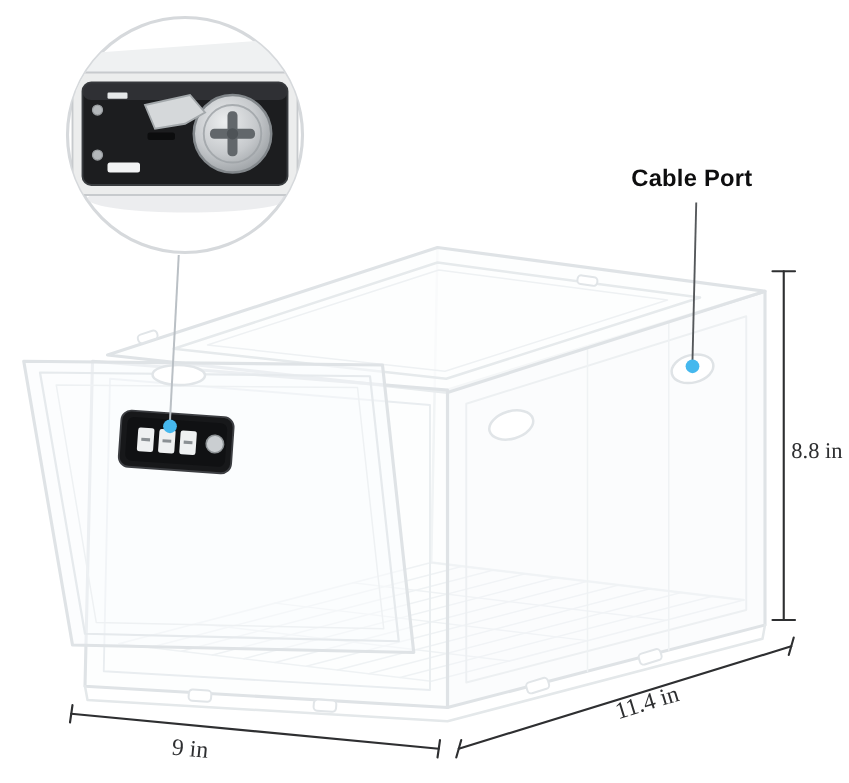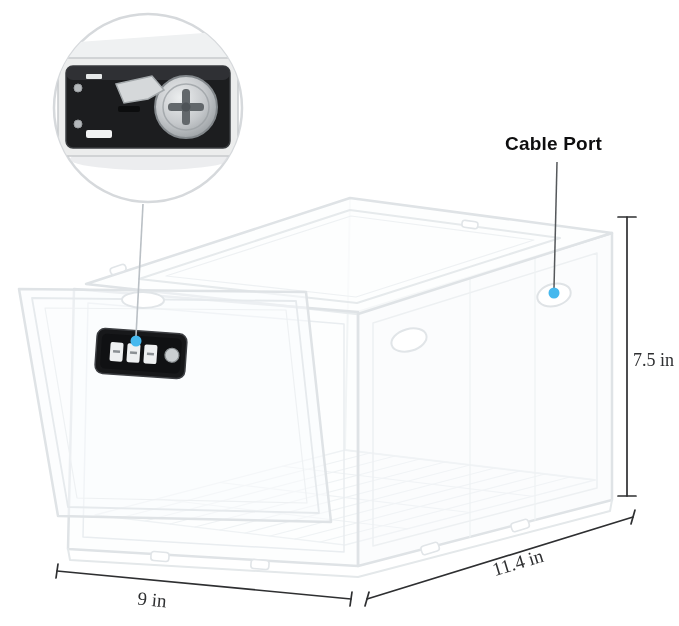--- a/index.html
+++ b/index.html
@@ -157,18 +157,18 @@
         <circle cx="78" cy="88" r="4" fill="#b4b8bb" stroke="#999da0" stroke-width="1"></circle>
         <circle cx="78" cy="124" r="4" fill="#b4b8bb" stroke="#999da0" stroke-width="1"></circle>
         <rect x="86" y="130" width="26" height="8" rx="2" fill="#f2f3f4"></rect>
         <rect x="86" y="74" width="16" height="5" rx="1" fill="#e6e8e9"></rect>
       </g>
     </g>
   </svg>
 
   <div class="label label-cable-port">Cable Port</div>
 
-  <div class="label dim label-height">7.5 in</div>
+  <div class="label dim label-height">8.8 in</div>
 
   <div class="label dim label-width">9 in</div>
 
   <div class="label dim label-depth">11.4 in</div>
 </div>
 
 </body></html>

